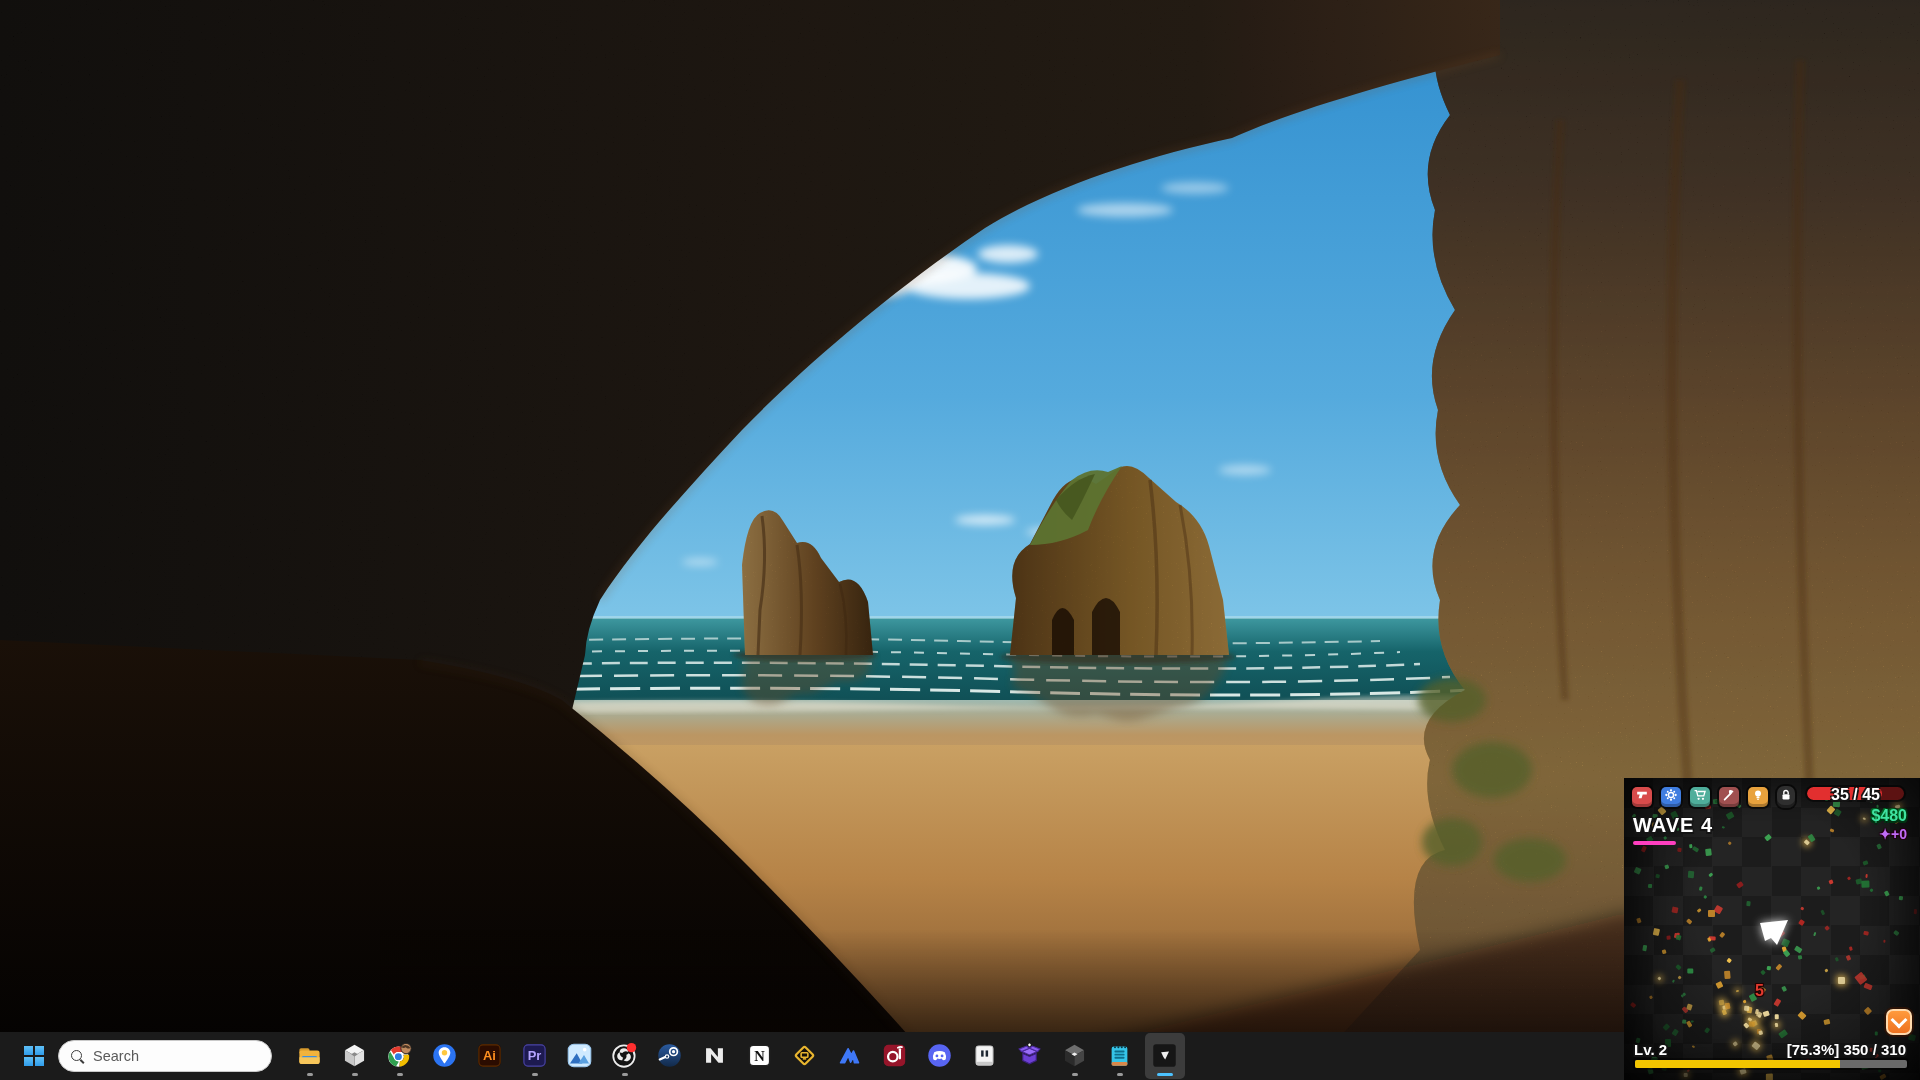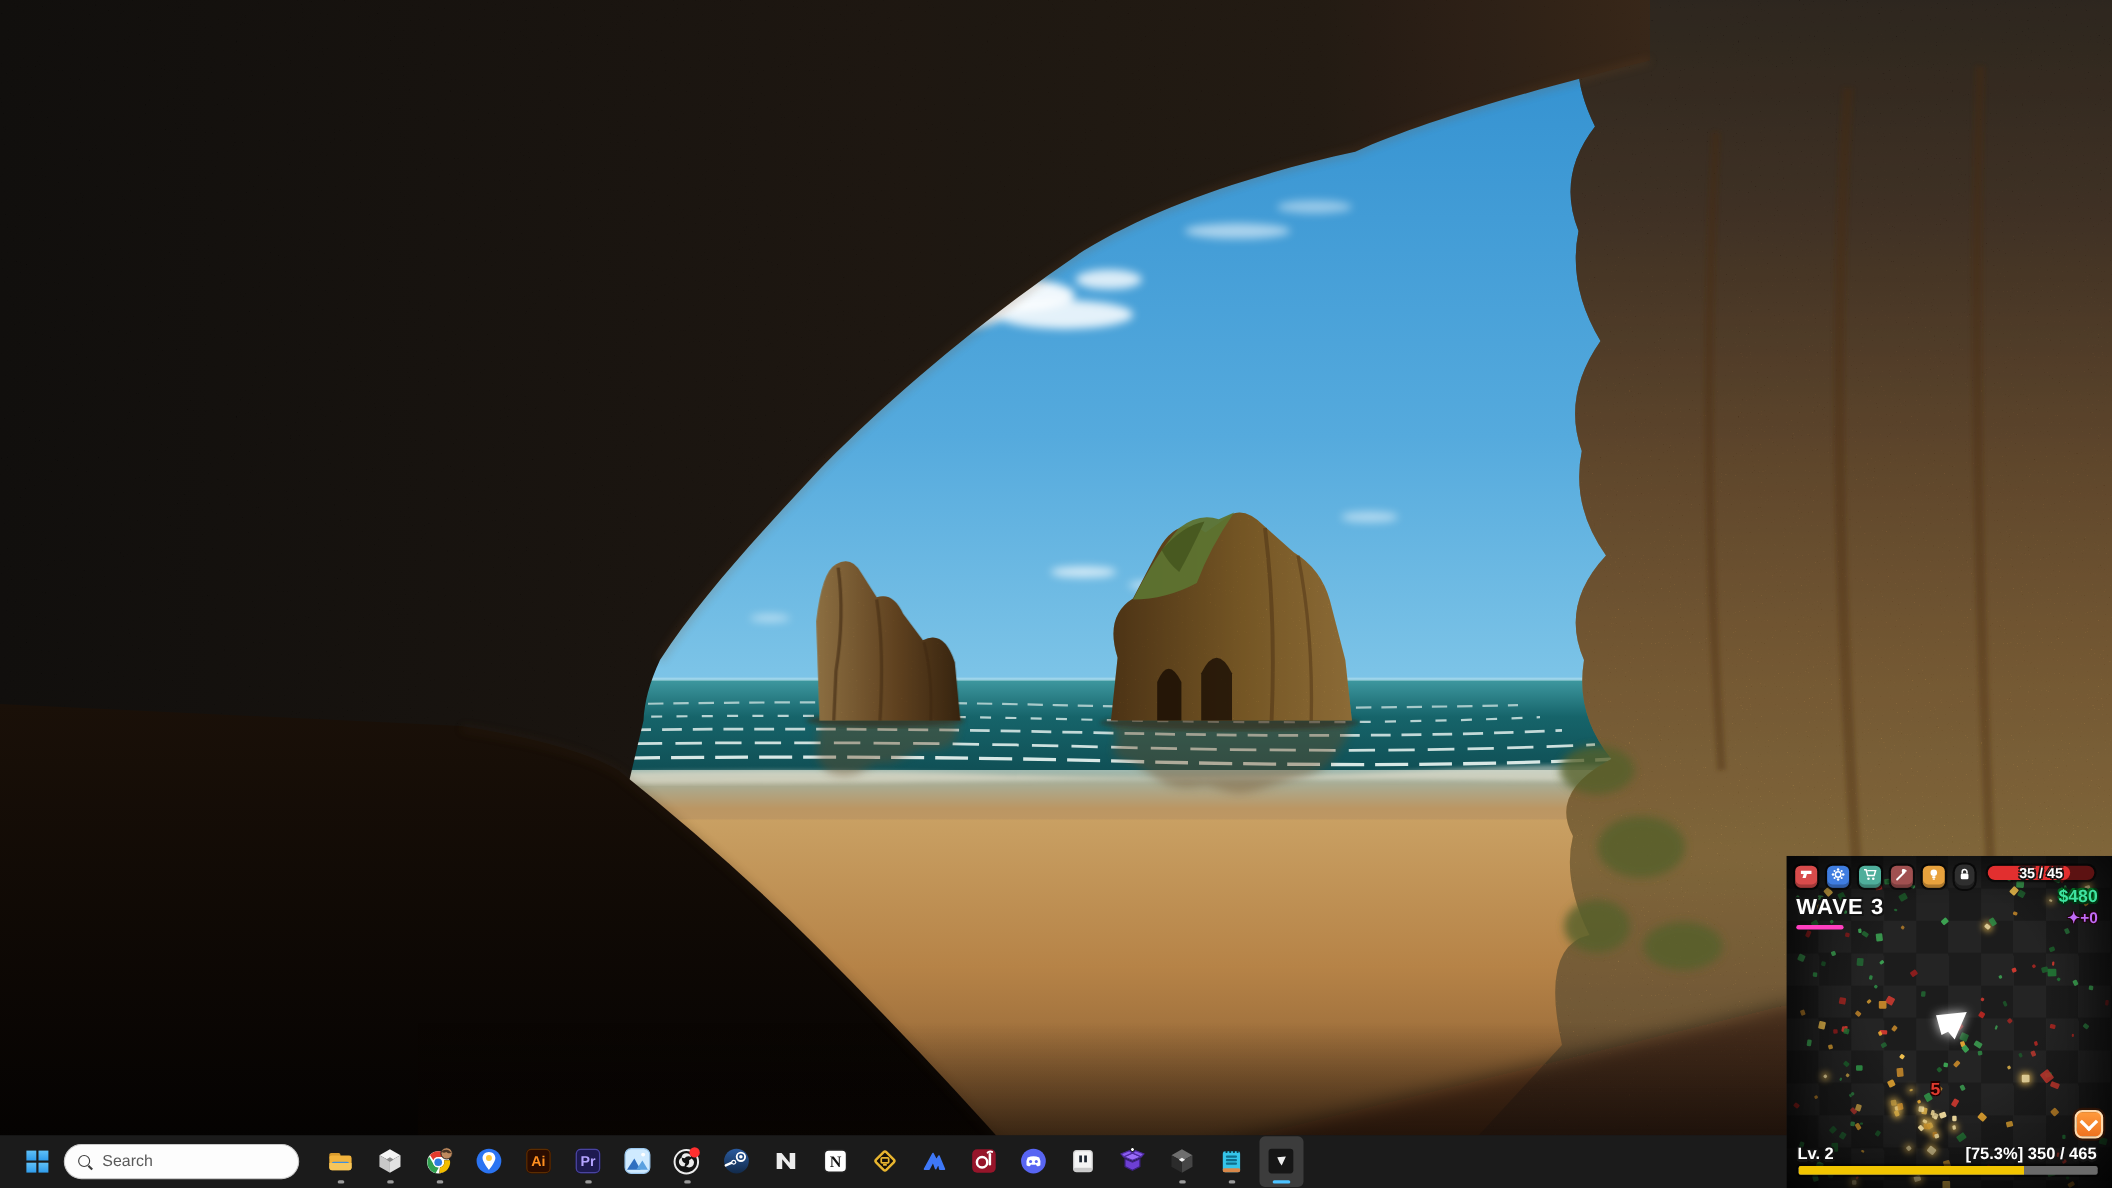--- a/index.html
+++ b/index.html
@@ -38,21 +38,21 @@
   #hud-toolbar{left:8px;top:8px;display:flex;gap:9px;align-items:center;}
   .hud-btn{width:20px;height:20px;border-radius:5px;box-shadow:0 0 0 2px rgba(0,0,0,.55), inset 0 -3px 0 rgba(0,0,0,.25);display:flex;align-items:center;justify-content:center;cursor:pointer;}
   .hud-btn svg{width:14px;height:14px;}
   .hud-btn.lock-style{width:18px;height:22px;border-radius:7px;box-shadow:0 0 0 2px rgba(0,0,0,.6), inset 0 -3px 0 rgba(0,0,0,.35);}
   .outline-txt{color:#fff;font-weight:bold;
     text-shadow:-1.5px -1.5px 0 #141414,1.5px -1.5px 0 #141414,-1.5px 1.5px 0 #141414,1.5px 1.5px 0 #141414,0 2px 0 #141414;}
   #wave-label{left:9px;top:36px;font-size:20px;letter-spacing:1px;}
   #wave-bar{left:9px;top:63px;width:43px;height:4px;border-radius:2px;}
   #health-wrap{left:183px;top:9px;width:97px;height:13px;border-radius:7px;background:#5c1212;box-shadow:0 0 0 2px rgba(0,0,0,.5);overflow:hidden;}
   #health-fill{position:absolute;left:0;top:0;bottom:0;border-radius:7px;}
-  #health-text{left:183px;top:8px;width:97px;text-align:center;font-size:13px;}
+  #health-text{left:183px;top:8px;width:97px;text-align:center;font-size:16px;}
   #money{right:13px;top:29px;text-align:right;font-size:16px;font-weight:bold;
     text-shadow:-1.5px -1.5px 0 #062, 1.5px -1.5px 0 #031,-1.5px 1.5px 0 #031,1.5px 1.5px 0 #031,0 2px 0 #021;}
   #harvest{right:13px;top:48px;text-align:right;font-size:14px;font-weight:bold;
     text-shadow:-1px -1px 0 #201,1px -1px 0 #201,-1px 1px 0 #201,1px 1px 0 #201;}
   #level-label{left:10px;top:263px;font-size:15px;}
   #xp-text{right:14px;top:263px;font-size:15px;text-align:right;}
   #xp-bar{left:11px;top:282px;width:272px;height:8px;background:#6a6a6a;border-radius:2px;box-shadow:0 0 0 2px rgba(0,0,0,.45);overflow:hidden;}
   #xp-fill{position:absolute;left:0;top:0;bottom:0;}
   #collapse-btn{right:8px;top:231px;width:26px;height:26px;border-radius:7px;background:linear-gradient(180deg,#ff9a3c,#ee7220);
     border:2px solid #ffd9ac;box-shadow:0 0 0 2px rgba(60,20,0,.6);display:flex;align-items:center;justify-content:center;cursor:pointer;box-sizing:border-box;}
@@ -689,35 +689,35 @@
             </svg></span>
         </div>
         <div class="hud-btn lock-style" style="background: rgb(47, 47, 47);">
           <span><svg viewBox="0 0 16 16">
               <rect x="4" y="7" width="8" height="6" rx="1.4" fill="#fff"></rect>
               <path d="M5.5 7V5.4a2.5 2.5 0 015 0V7" fill="none" stroke="#fff" stroke-width="1.6"></path>
             </svg></span>
         </div>
       </div>
 
-    <div class="hud outline-txt" id="wave-label">WAVE 3</div>
+    <div class="hud outline-txt" id="wave-label">WAVE 4</div>
     <div class="hud" id="wave-bar" style="background: rgb(255, 63, 192);"></div>
 
     <div class="hud" id="health-wrap">
       <div id="health-fill" style="width: 77.8%; background: rgb(226, 47, 47);"></div>
     </div>
     <div class="hud outline-txt" id="health-text">35 / 45</div>
 
     <div class="hud" id="money" style="color: rgb(63, 227, 161);">$480</div>
     <div class="hud" id="harvest" style="color: rgb(192, 107, 247);">
       <span>✦</span><span>+0</span>
     </div>
 
     <div class="hud outline-txt" id="level-label">Lv. 2</div>
-    <div class="hud outline-txt" id="xp-text">[75.3%] 350 / 465</div>
+    <div class="hud outline-txt" id="xp-text">[75.3%] 350 / 310</div>
     <div class="hud" id="xp-bar">
       <div id="xp-fill" style="width: 75.3%; background: rgb(242, 197, 0);"></div>
     </div>
 
     <div class="hud" id="collapse-btn">
       <span class="chev"></span>
     </div>
 
     <div class="vignette"></div>
   </div>

